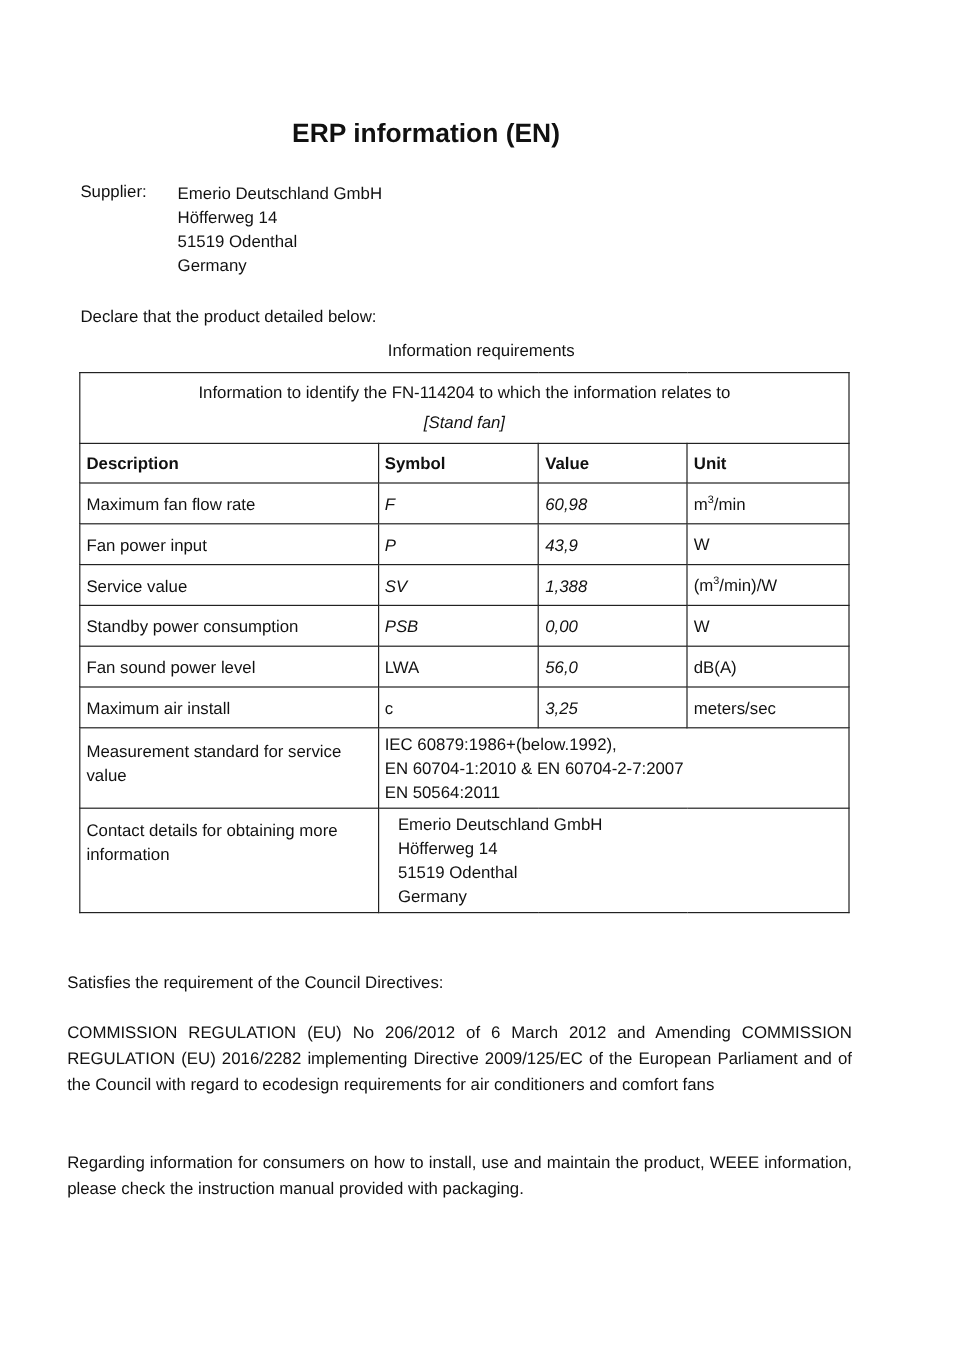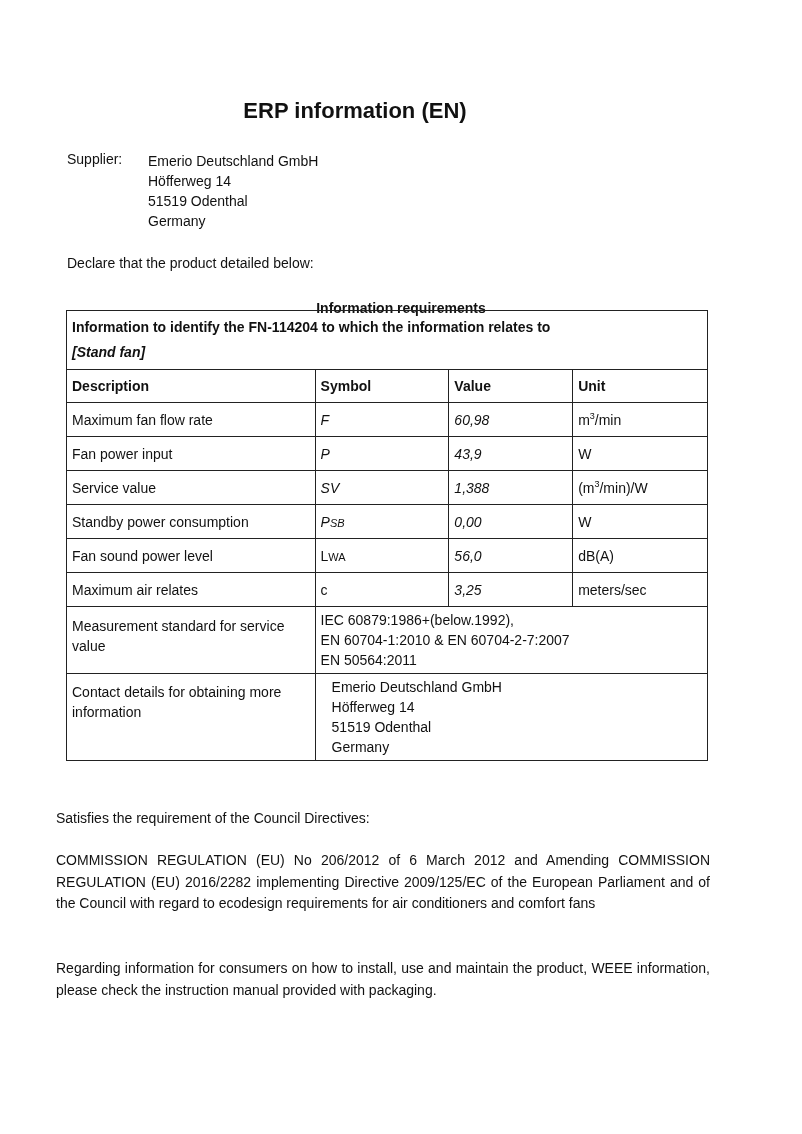--- a/index.html
+++ b/index.html
@@ -3,32 +3,32 @@
 <meta charset="utf-8">
 <style>
   html, body { margin:0; padding:0; background:#fff; }
   body { width:802px; height:1134px; position:relative; overflow:hidden;
          font-family:"Liberation Sans", sans-serif; color:#111; font-size:14px; }
   .abs { position:absolute; }
   .title { left:0; width:710px; top:98px; text-align:center; font-size:22px; font-weight:bold; }
   .supplier-label { left:67px; top:151px; }
   .supplier-lines { left:148px; top:151px; line-height:20px; }
   .declare { left:67px; top:255px; }
-  .req-heading { left:0; width:802px; top:284px; text-align:center; font-weight:bold;margin-top:16px; }
+  .req-heading { left:0; width:802px; top:284px; text-align:center; font-weight:normal; }
   table.erp { position:absolute; left:66px; top:310px; width:642px; border-collapse:collapse; }
   table.erp td { border:1px solid #222; padding:0 5px; vertical-align:middle; font-size:14px; }
-  .hdr-ident { font-weight:bold; height:58px; line-height:25px; }
+  .hdr-ident { text-align:center; font-weight:normal; height:58px; line-height:25px; }
   .hdr-ident .it { font-style:italic; }
   .colhdr td { font-weight:bold; height:32px; }
   .row td { height:33px;margin-left:12px; }
   .row td.sym, .row td.val { font-style:italic; }
   .multi { line-height:20px; padding-top:3px !important; padding-bottom:3px !important; }
   .contact-lines { padding-left:16px !important; }
   sup { font-size:9px; }
-  sub { font-size:11px; vertical-align:baseline; }
+  sub { font-size:14px; vertical-align:baseline; }
   .para { left:56px; width:654px; line-height:21.5px; text-align:justify; }
   .satisfies { top:808px; }
   .regulation { top:850px; }
   .regarding { top:958px; }
 </style>
 </head>
 <body>
 
 <div class="abs title">ERP information (EN)</div>
 
@@ -87,21 +87,21 @@
     <td class="val">0,00</td>
     <td><span>W</span><sup></sup><span></span></td>
   </tr>
   <tr class="row">
     <td>Fan sound power level</td>
     <td><span>L</span><sub>WA</sub></td>
     <td class="val">56,0</td>
     <td><span>dB(A)</span><sup></sup><span></span></td>
   </tr>
   <tr class="row">
-    <td>Maximum air relates</td>
+    <td>Maximum air install</td>
     <td><span>c</span><sub></sub></td>
     <td class="val">3,25</td>
     <td><span>meters/sec</span><sup></sup><span></span></td>
   </tr>
   <tr>
     <td class="multi" style="vertical-align:top;padding-top:9px !important">
       <div>Measurement standard for service</div>
       <div>value</div>
     </td>
     <td colspan="3" class="multi">

